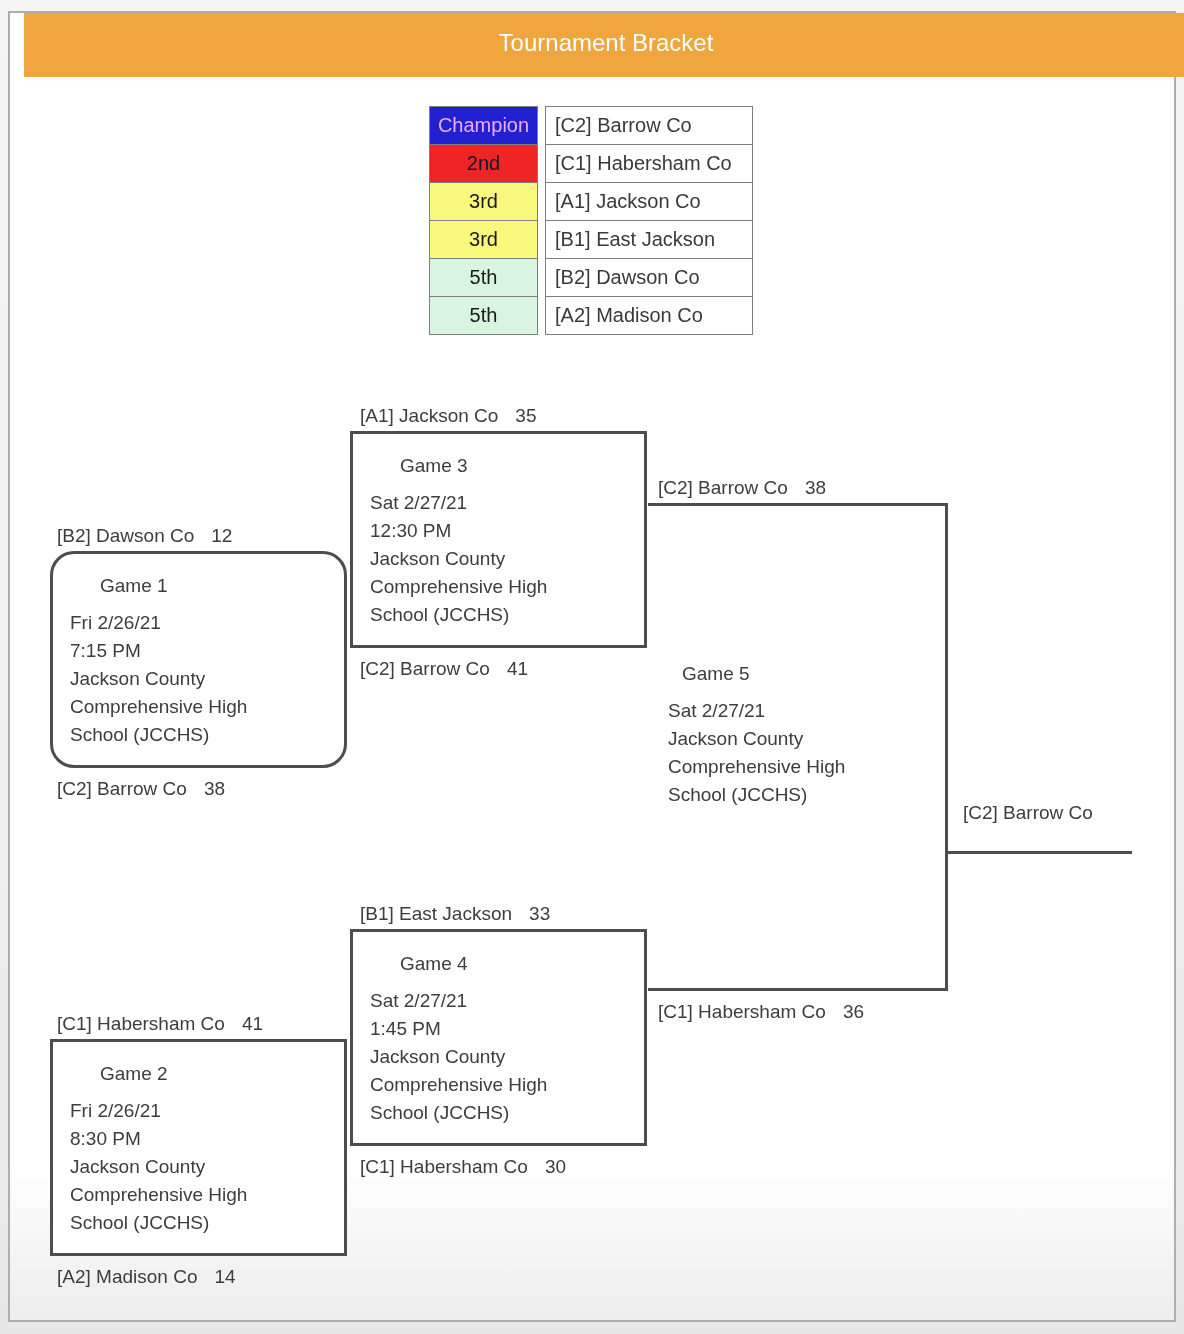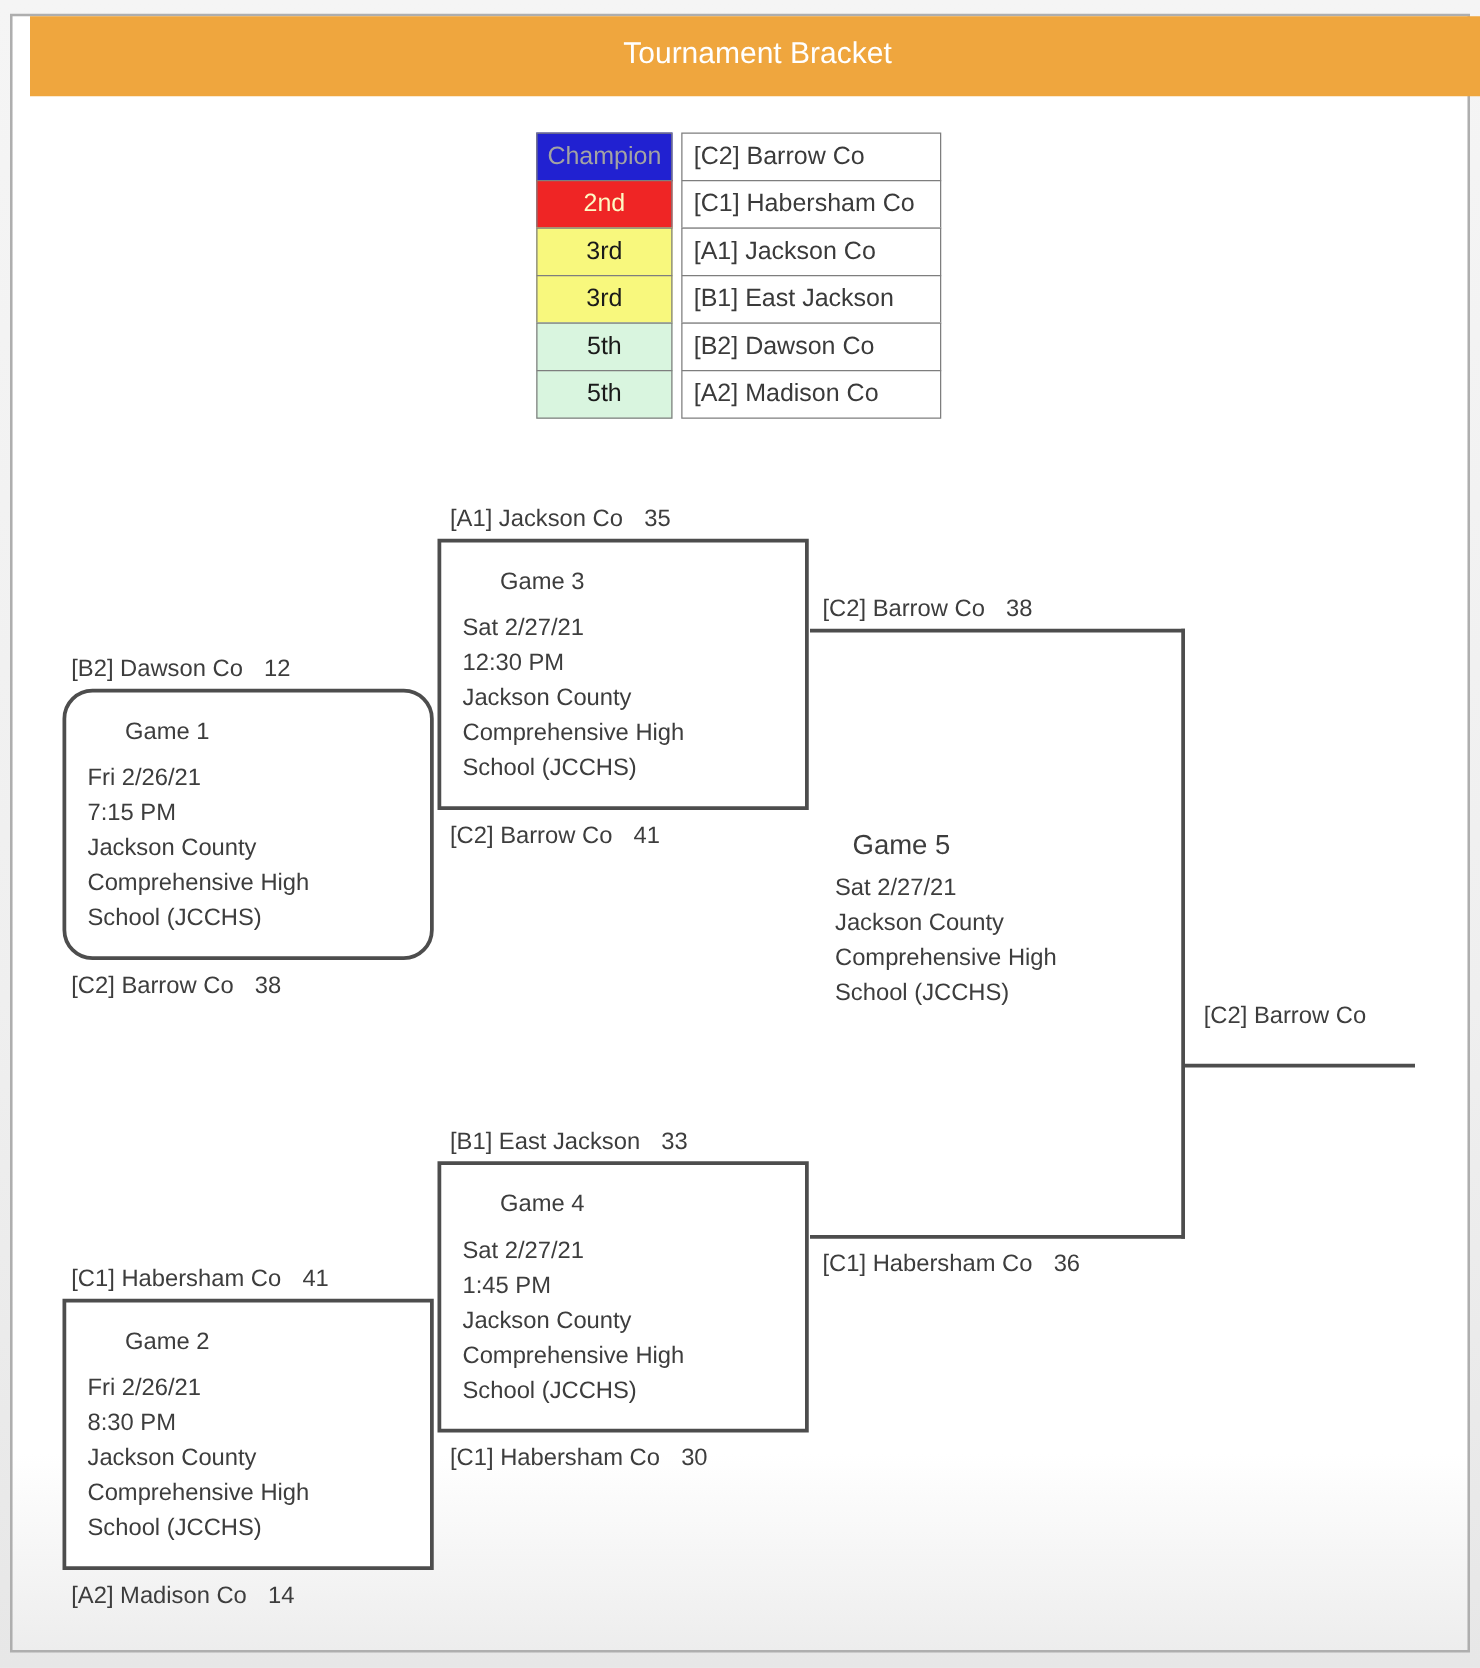--- a/index.html
+++ b/index.html
@@ -97,21 +97,21 @@
     position: absolute;
     left: 17px;
     top: 55px;
     width: 240px;
     font-size: 19px;
     line-height: 28px;
     color: #3d3d3d;
   }
   .floating-heading {
     position: absolute;
-    font-size: 22px;
+    font-size: 19px;
     color: #3d3d3d;
     white-space: nowrap;
   }
   .floating-details {
     position: absolute;
     width: 240px;
     font-size: 19px;
     line-height: 28px;
     color: #3d3d3d;
   }
@@ -133,26 +133,26 @@
 
 <div class="page">
   <div class="content">
 
     <header class="titlebar" style="background: rgb(239, 166, 62);">
       <h1>Tournament Bracket</h1>
     </header>
 
     <div class="standings">
       <div class="standing-row">
-        <div class="rank-cell" style="background: rgb(33, 33, 209); color: #a3a3a3;">Champion</div>
+        <div class="rank-cell" style="background: rgb(33, 33, 209); color: #f0abfc;">Champion</div>
         <div class="col-gap"></div>
         <div class="team-cell">[C2] Barrow Co</div>
       </div>
       <div class="standing-row">
-        <div class="rank-cell" style="background: rgb(239, 37, 37); color: #fef9c3;">2nd</div>
+        <div class="rank-cell" style="background: rgb(239, 37, 37); color: #0f172a;">2nd</div>
         <div class="col-gap"></div>
         <div class="team-cell">[C1] Habersham Co</div>
       </div>
       <div class="standing-row">
         <div class="rank-cell" style="background: rgb(248, 248, 125); color: rgb(26, 26, 26);">3rd</div>
         <div class="col-gap"></div>
         <div class="team-cell">[A1] Jackson Co</div>
       </div>
       <div class="standing-row">
         <div class="rank-cell" style="background: rgb(248, 248, 125); color: rgb(26, 26, 26);">3rd</div>

